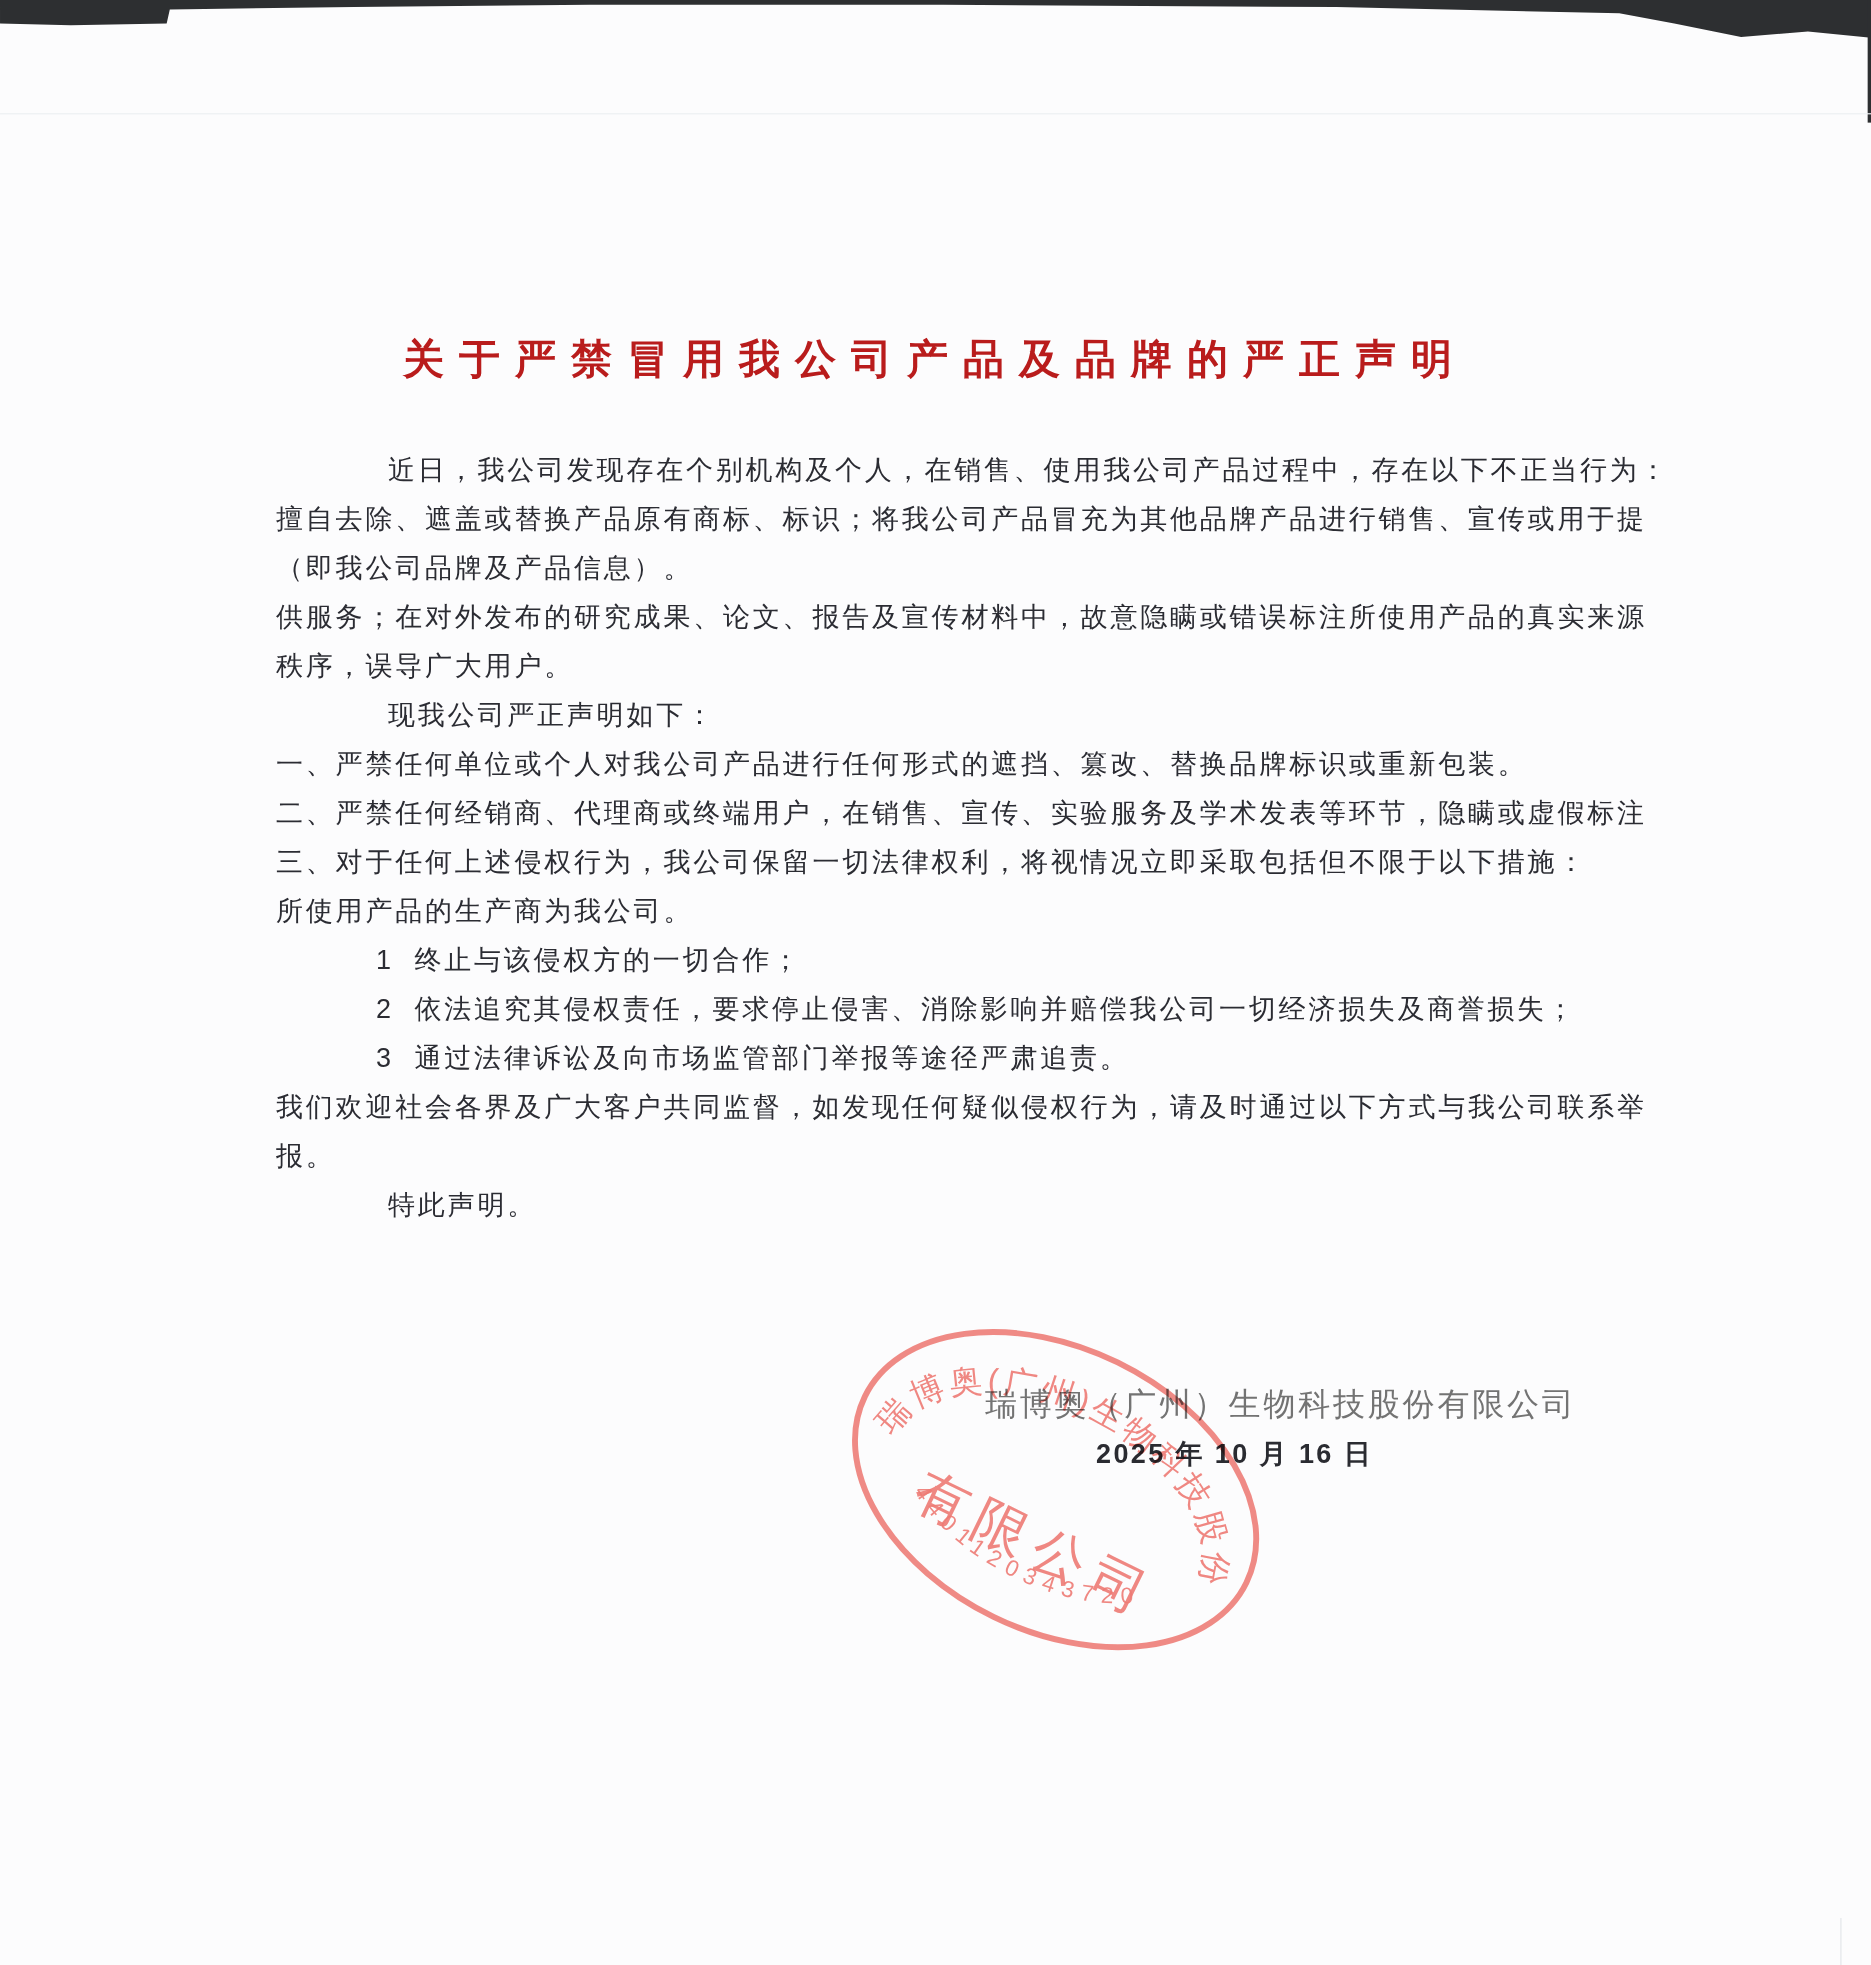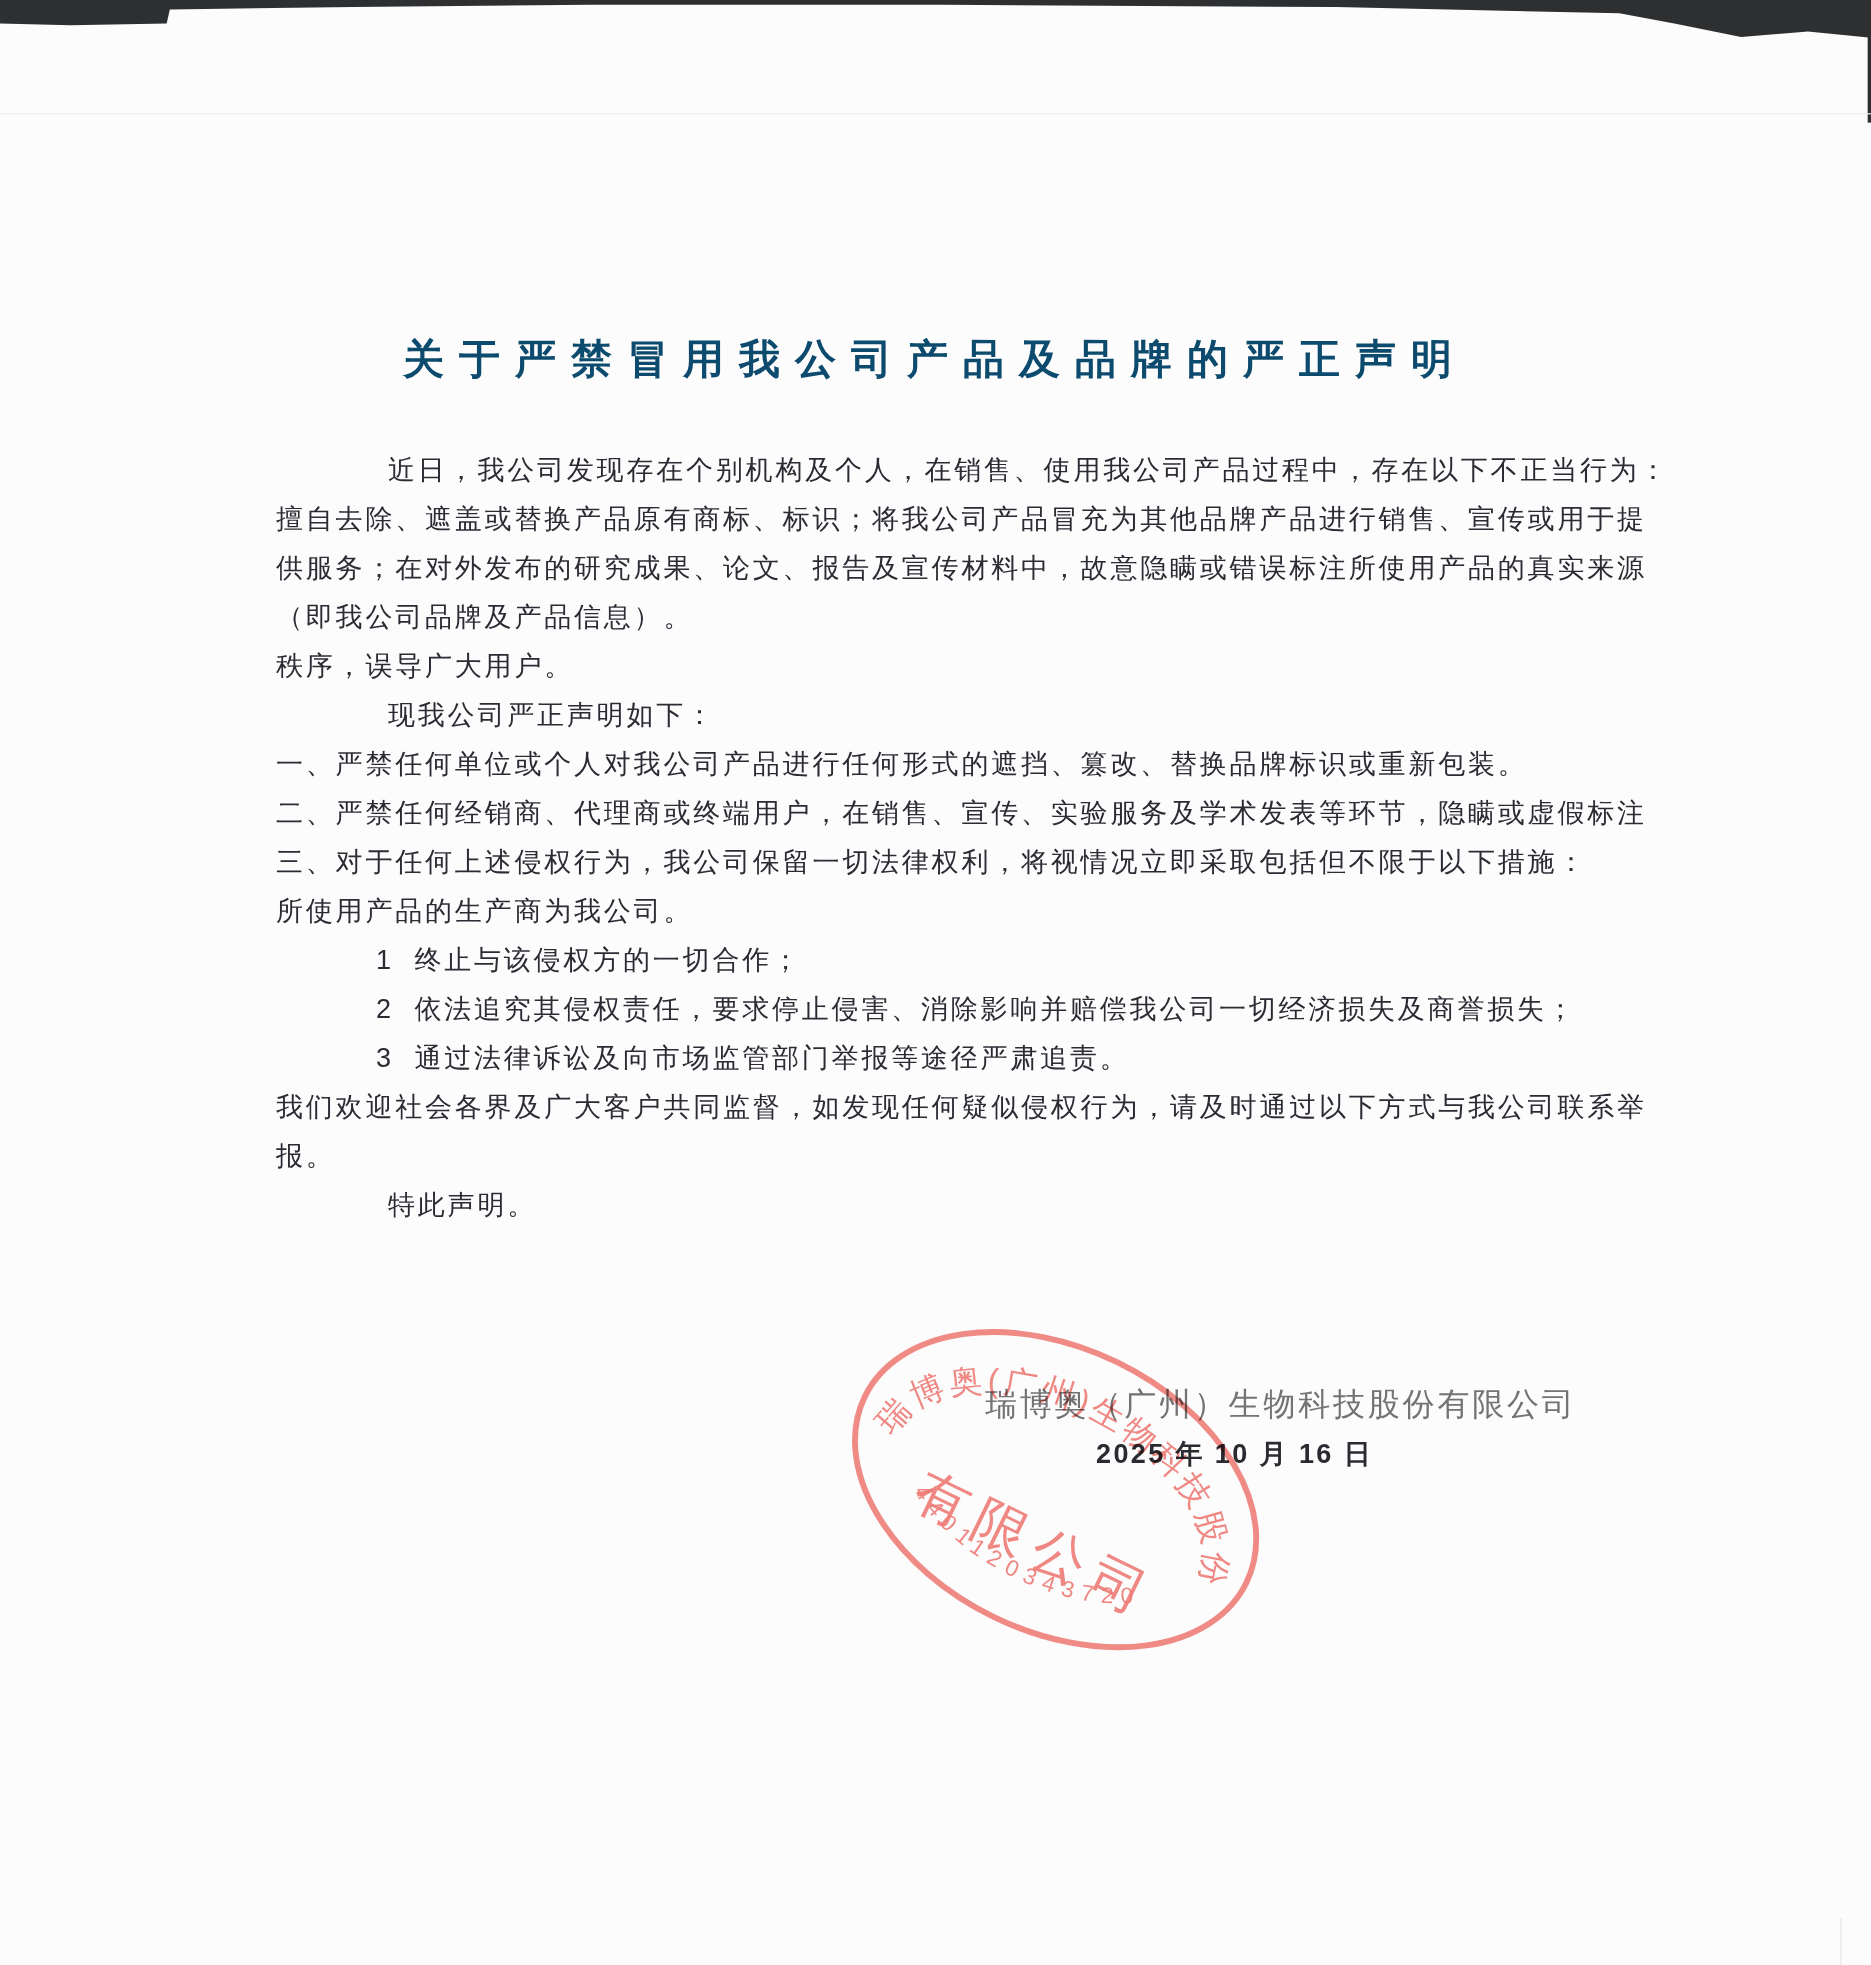--- a/index.html
+++ b/index.html
@@ -1,21 +1,21 @@
 <!DOCTYPE html>
 <html style="font-size:6.3px"><head>
 <meta charset="utf-8">
 <style>
   html,body{margin:0;padding:0;}
   body{background:#ffffff;font-family:"Liberation Sans", sans-serif;}
   .page{position:relative;width:1872px;height:2647px;background:#fcfcfd;overflow:hidden;}
   .artifacts{position:absolute;left:0;top:0;width:1872px;height:2647px;pointer-events:none;}
   .title{
     position:absolute;left:255px;top:335px;width:1360px;height:49px;
-    text-align:center;font-size:41px;font-weight:700;color:#0c4a6e;
+    text-align:center;font-size:41px;font-weight:700;color:#b91c1c;
     letter-spacing:15px;white-space:pre;line-height:49px;
   }
   .body-block{position:absolute;left:257px;top:446px;width:1360px;margin-left:19px;}
   .line{
     height:49px;line-height:49px;font-size:27px;color:#2b2c33;
     letter-spacing:2.8px;white-space:pre;
   }
   .indent-a{padding-left:112px;}
   .indent-b{padding-left:100px;}
   .company{
@@ -45,22 +45,22 @@
     <line x1="300" y1="6320" x2="560" y2="6560" stroke="#e3e7ec" stroke-width="3"></line>
     <line x1="2522" y1="6398" x2="2566" y2="6508" stroke="#ccd1d8" stroke-width="4"></line>
     <line x1="4684" y1="4880" x2="4684" y2="6735" stroke="#e2e6ea" stroke-width="3"></line>
   </svg>
 
   <div class="title">关于严禁冒用我公司产品及品牌的严正声明</div>
 
   <div class="body-block">
     <div class="line indent-a">近日，我公司发现存在个别机构及个人，在销售、使用我公司产品过程中，存在以下不正当行为：</div>
     <div class="line">擅自去除、遮盖或替换产品原有商标、标识；将我公司产品冒充为其他品牌产品进行销售、宣传或用于提</div>
+    <div class="line">（即我公司品牌及产品信息）。</div>
     <div class="line">供服务；在对外发布的研究成果、论文、报告及宣传材料中，故意隐瞒或错误标注所使用产品的真实来源</div>
-    <div class="line">（即我公司品牌及产品信息）。</div>
     <div class="line">秩序，误导广大用户。</div>
     <div class="line indent-a">现我公司严正声明如下：</div>
     <div class="line">一、严禁任何单位或个人对我公司产品进行任何形式的遮挡、篡改、替换品牌标识或重新包装。</div>
     <div class="line">二、严禁任何经销商、代理商或终端用户，在销售、宣传、实验服务及学术发表等环节，隐瞒或虚假标注</div>
     <div class="line">三、对于任何上述侵权行为，我公司保留一切法律权利，将视情况立即采取包括但不限于以下措施：</div>
     <div class="line">所使用产品的生产商为我公司。</div>
     <div class="line indent-b">1  终止与该侵权方的一切合作；</div>
     <div class="line indent-b">2  依法追究其侵权责任，要求停止侵害、消除影响并赔偿我公司一切经济损失及商誉损失；</div>
     <div class="line indent-b">3  通过法律诉讼及向市场监管部门举报等途径严肃追责。</div>
     <div class="line">我们欢迎社会各界及广大客户共同监督，如发现任何疑似侵权行为，请及时通过以下方式与我公司联系举</div>

